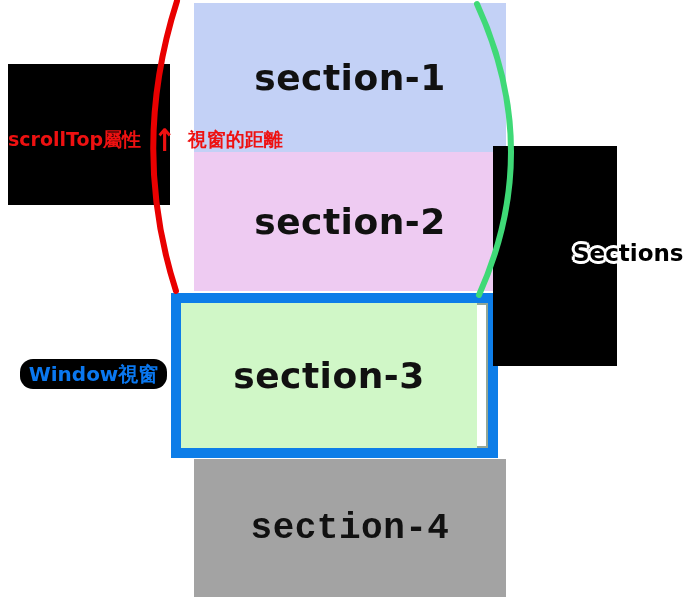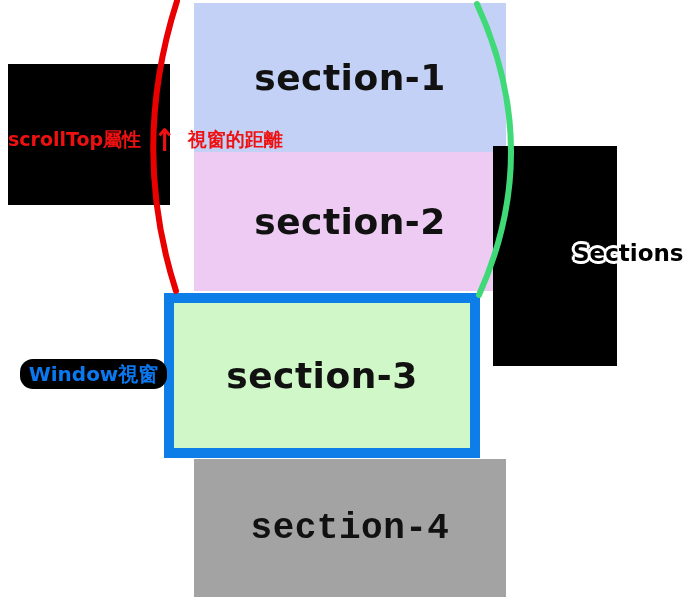--- a/index.html
+++ b/index.html
@@ -9,23 +9,24 @@
   }
   .section{
     position:absolute;left:194px;width:312px;
     display:flex;align-items:center;justify-content:center;
     font-size:36px;font-weight:600;color:#111;letter-spacing:0.5px;
   }
   .s1{top:3px;height:149px;}
   .s2{top:152px;height:139px;}
   .s4{top:459px;height:138px;}
   .viewport{
-    position:absolute;left:164px;top:293px;width:296px;height:145px;
+    position:absolute;left:171px;top:293px;width:296px;height:145px;
     border:10px solid #0d7de8;
     box-shadow:inset 0 0 0 2px rgba(20,60,20,0.45);
+    padding-left:11px;
   }
   .s3{left:0;top:0;width:296px;height:145px;}
   .annot-left{
     position:absolute;left:8px;top:64px;width:162px;height:141px;background:#000;
     display:flex;flex-direction:row;align-items:center;
     text-align:center;padding-top:10px;box-sizing:border-box;gap:12px;
   }
   .annot-left .red-line{font-size:19px;font-weight:bold;line-height:1.15;white-space:nowrap;}
   .annot-left .arrow{font-size:27px;font-weight:bold;line-height:1;margin:3px 0 2px 0;transform:scaleY(1.15);}
   .annot-right{

